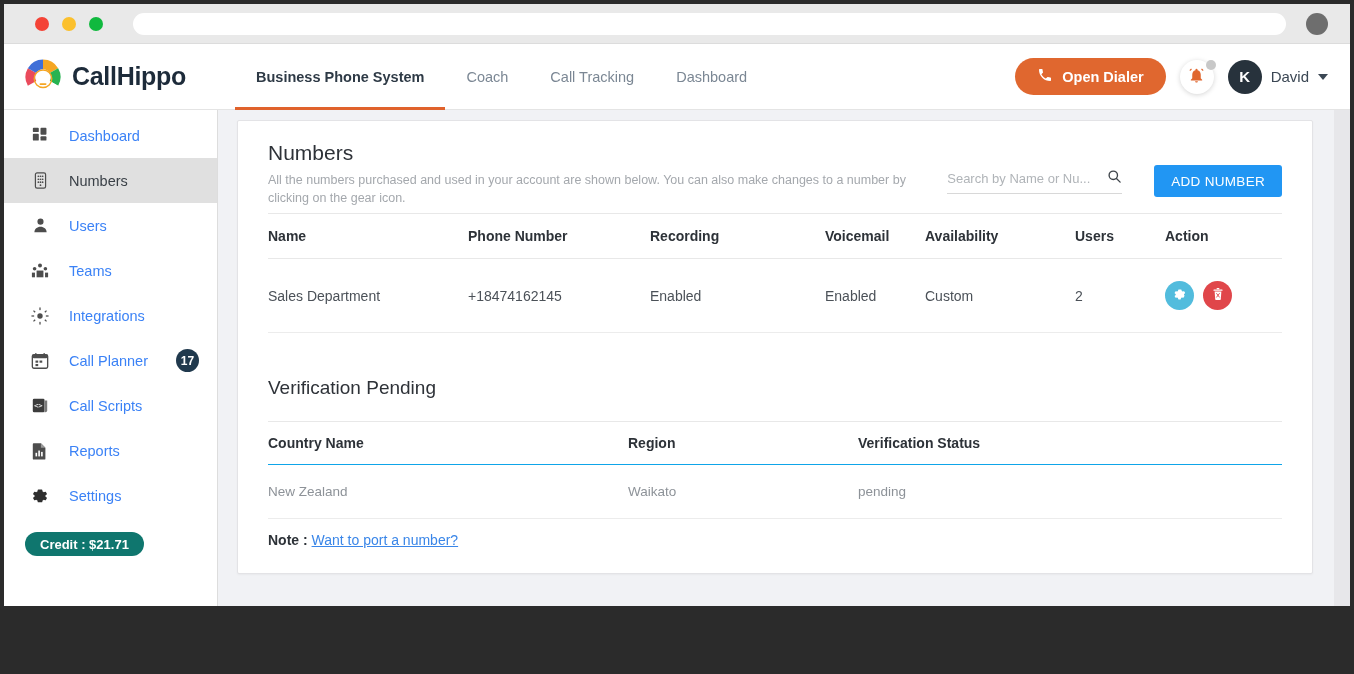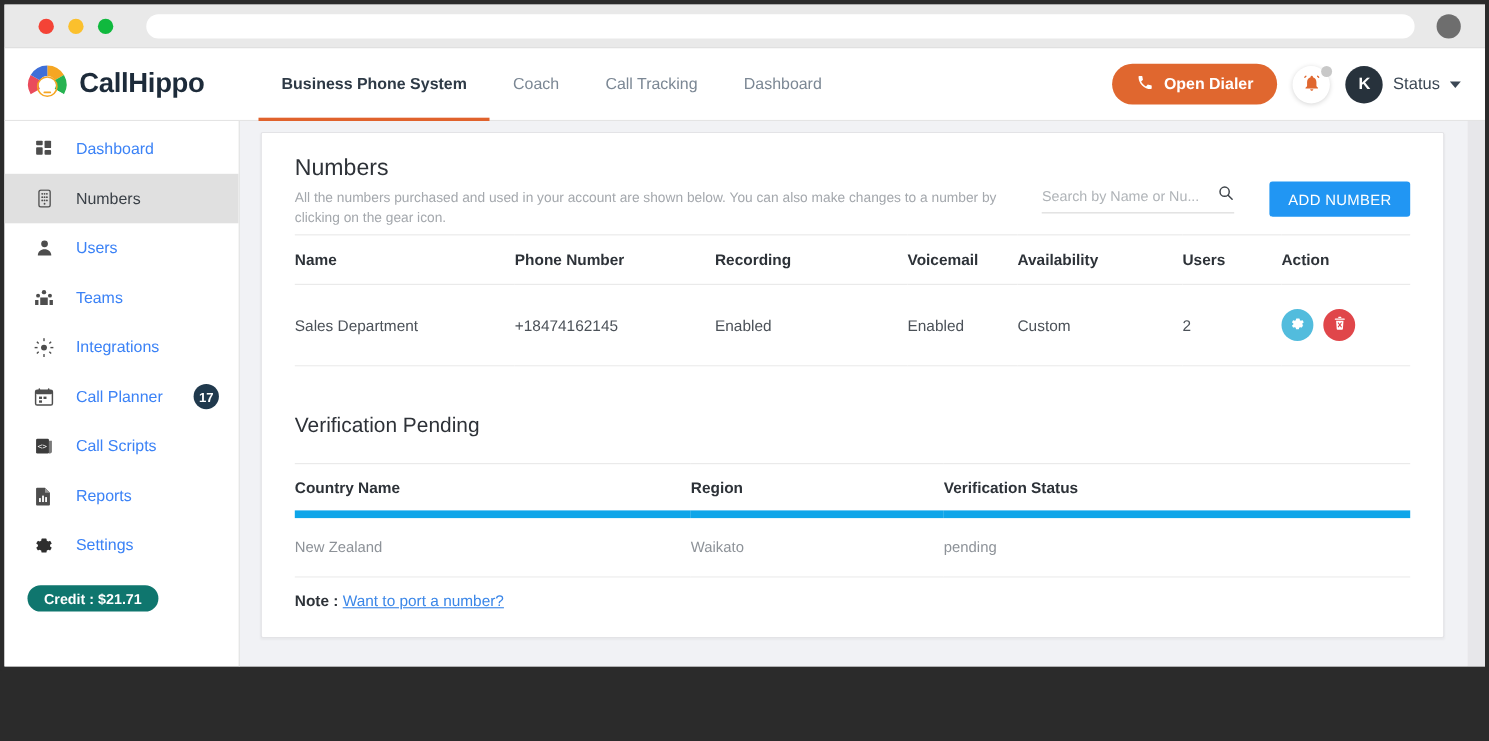--- a/index.html
+++ b/index.html
@@ -186,21 +186,21 @@
     display: flex; align-items: center; justify-content: center;
     cursor: pointer; color: #fff;
   }
   .act-gear { background: #52bcdd; }
   .act-del  { background: #e0464a; }
 
   .sec2-title { font-size: 19px; color: #2e3238; margin: 44px 0 0 0; font-weight: normal; }
   .tbl2 { margin-top: 22px; }
   .tbl2 th {
     text-align: left; font-size: 14px; color: #2d3238; font-weight: bold;
-    padding: 13px 0; border-top: 1px solid #e8e8e8; border-bottom: 7px solid #0ea5e9;
+    padding: 13px 0; border-top: 1px solid #e8e8e8; border-bottom: 1px solid #0ea5e9;
   }
   .tbl2 td {
     font-size: 13.5px; color: #8d9298; padding: 19px 0;
     border-bottom: 1px solid #ececec;
   }
   .c-country { width: 360px; }
   .c-region  { width: 230px; }
   .note-row {
     padding: 13px 0 15px 0; font-size: 14px; color: #2d3238; font-weight: bold;
   }
@@ -272,21 +272,21 @@
           <svg viewBox="0 0 24 24" width="17" height="17" fill="#e0672f">
             <path d="M12 22c1.1 0 2-.9 2-2h-4c0 1.1.9 2 2 2zm6-6v-5c0-3.1-1.6-5.6-4.5-6.3V4a1.5 1.5 0 0 0-3 0v.7C7.6 5.4 6 7.9 6 11v5l-2 2v1h16v-1l-2-2z"></path>
             <path d="M4.5 3.2 3.1 4.6M19.5 3.2l1.4 1.4" stroke="#e0672f" stroke-width="1.6" fill="none" stroke-linecap="round"></path>
           </svg>
         </span>
         <span class="bell-dot"></span>
       </button>
 
       <div class="user-chip">
         <div class="avatar">K</div>
-        <span class="user-name">Status</span>
+        <span class="user-name">David</span>
         <span class="caret"></span>
       </div>
     </div>
   </div>
 
   <div class="sidebar">
 
     <div class="nav-item">
       <span class="nav-ico">
         <svg viewBox="0 0 20 20" width="17" height="17" fill="#4d4d4d">

